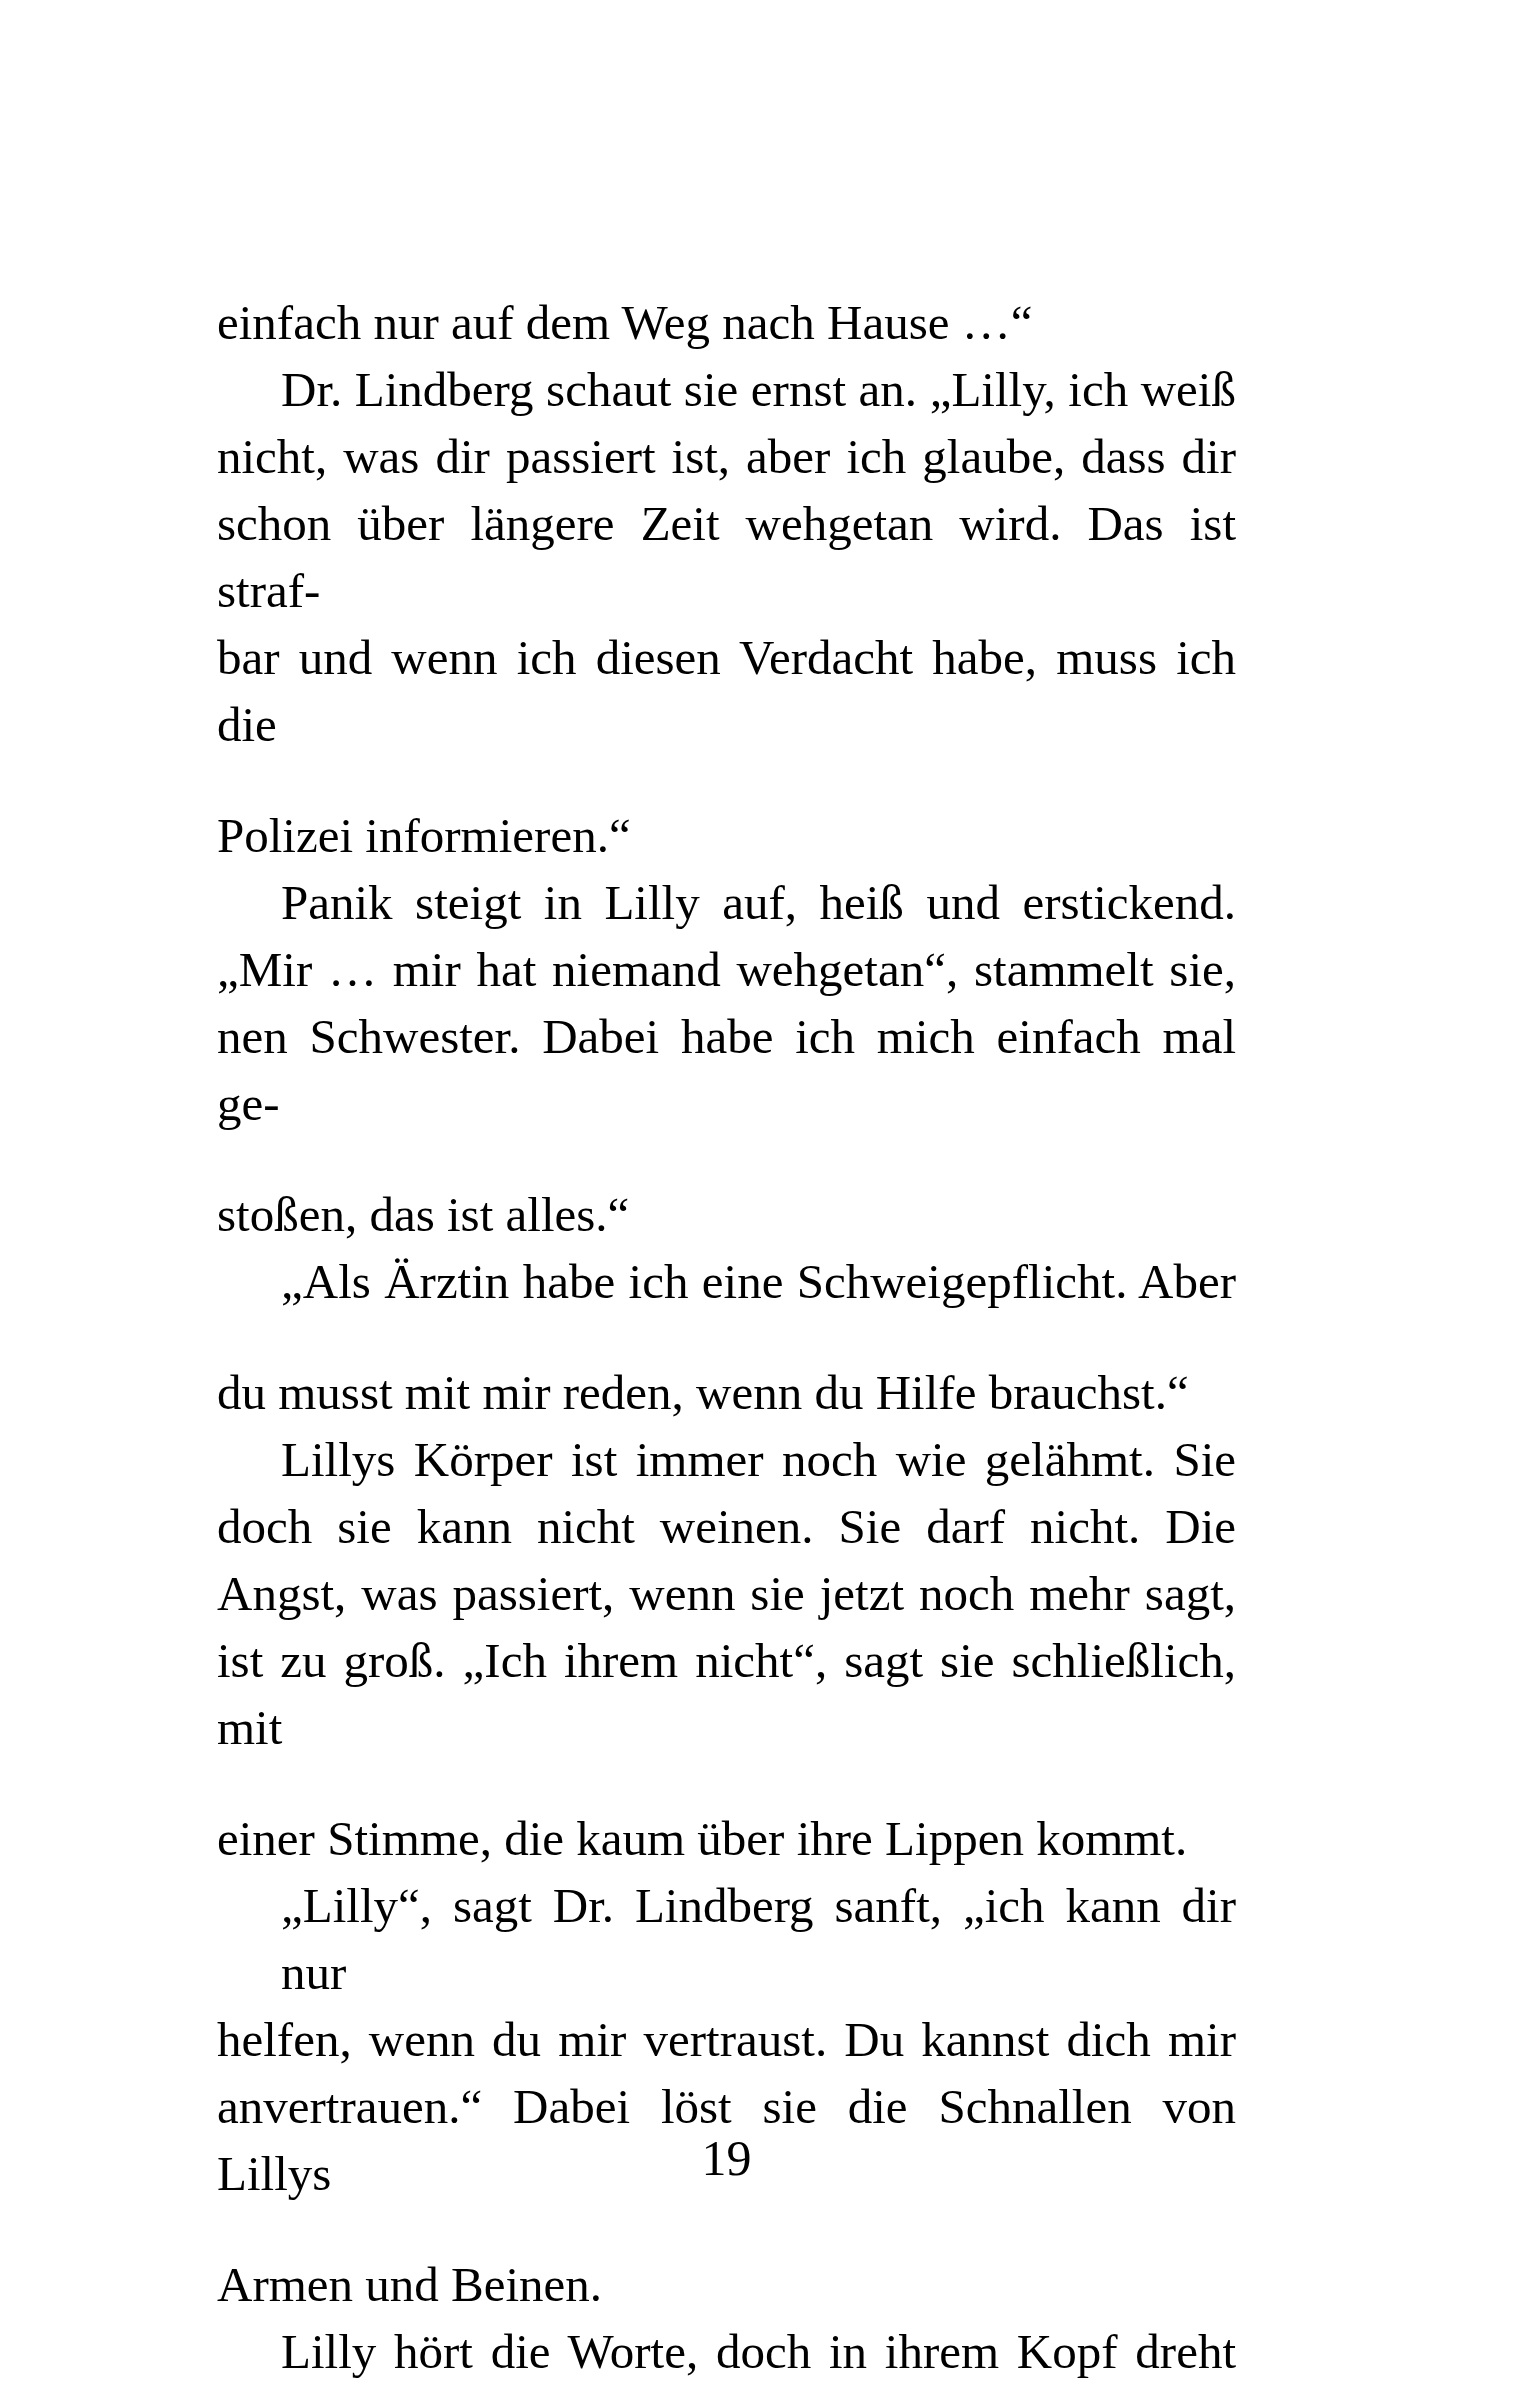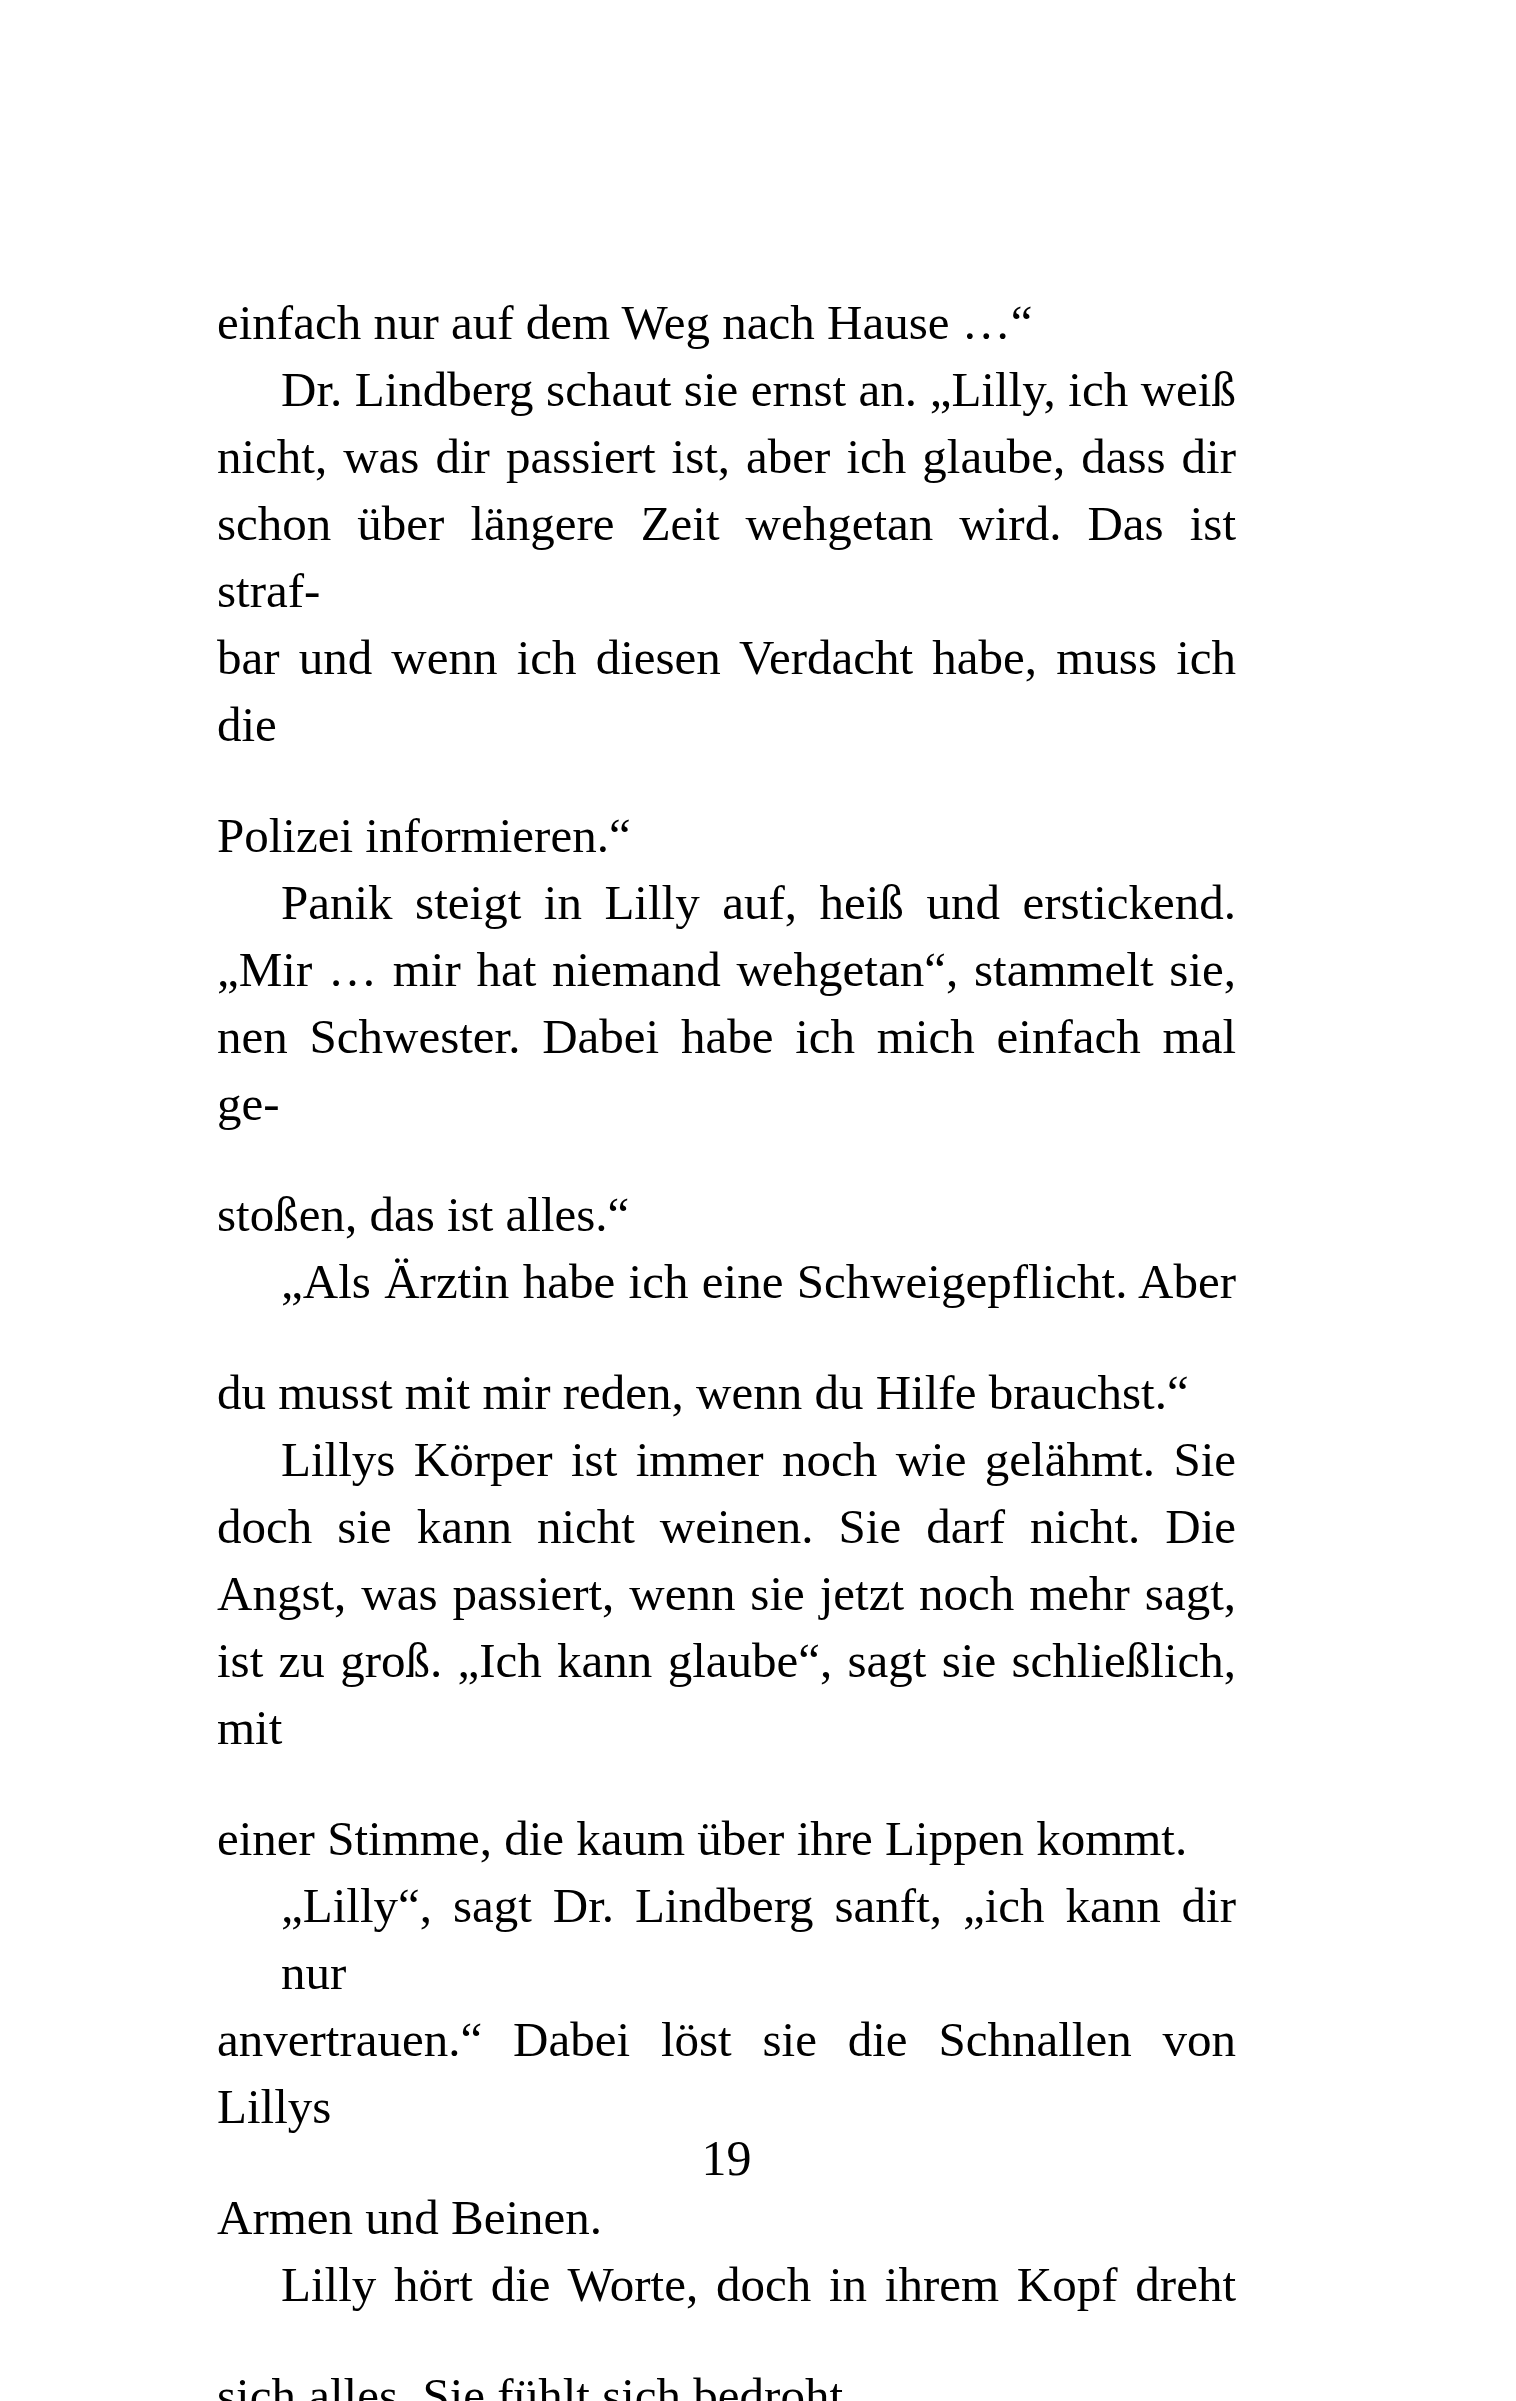--- a/index.html
+++ b/index.html
@@ -64,23 +64,24 @@
       <div class="line last">Polizei informieren.“</div>
       <div class="line indent">Panik steigt in Lilly auf, heiß und erstickend.</div>
       <div class="line">„Mir … mir hat niemand wehgetan“, stammelt sie,</div>
       <div class="line">nen Schwester. Dabei habe ich mich einfach mal ge-</div>
       <div class="line last">stoßen, das ist alles.“</div>
       <div class="line indent">„Als Ärztin habe ich eine Schweigepflicht. Aber</div>
       <div class="line last">du musst mit mir reden, wenn du Hilfe brauchst.“</div>
       <div class="line indent">Lillys Körper ist immer noch wie gelähmt. Sie</div>
       <div class="line">doch sie kann nicht weinen. Sie darf nicht. Die</div>
       <div class="line">Angst, was passiert, wenn sie jetzt noch mehr sagt,</div>
-      <div class="line">ist zu groß. „Ich kann glaube“, sagt sie schließlich, mit</div>
+      <div class="line">ist zu groß. „Ich ihrem nicht“, sagt sie schließlich, mit</div>
       <div class="line last">einer Stimme, die kaum über ihre Lippen kommt.</div>
       <div class="line indent">„Lilly“, sagt Dr. Lindberg sanft, „ich kann dir nur</div>
+      <div class="line">helfen, wenn du mir vertraust. Du kannst dich mir</div>
       <div class="line">anvertrauen.“ Dabei löst sie die Schnallen von Lillys</div>
       <div class="line last">Armen und Beinen.</div>
       <div class="line indent">Lilly hört die Worte, doch in ihrem Kopf dreht</div>
       <div class="line last">sich alles. Sie fühlt sich bedroht.</div>
     </div>
   <div class="page-number">19</div>
 </div>
 
 
 </body></html>

